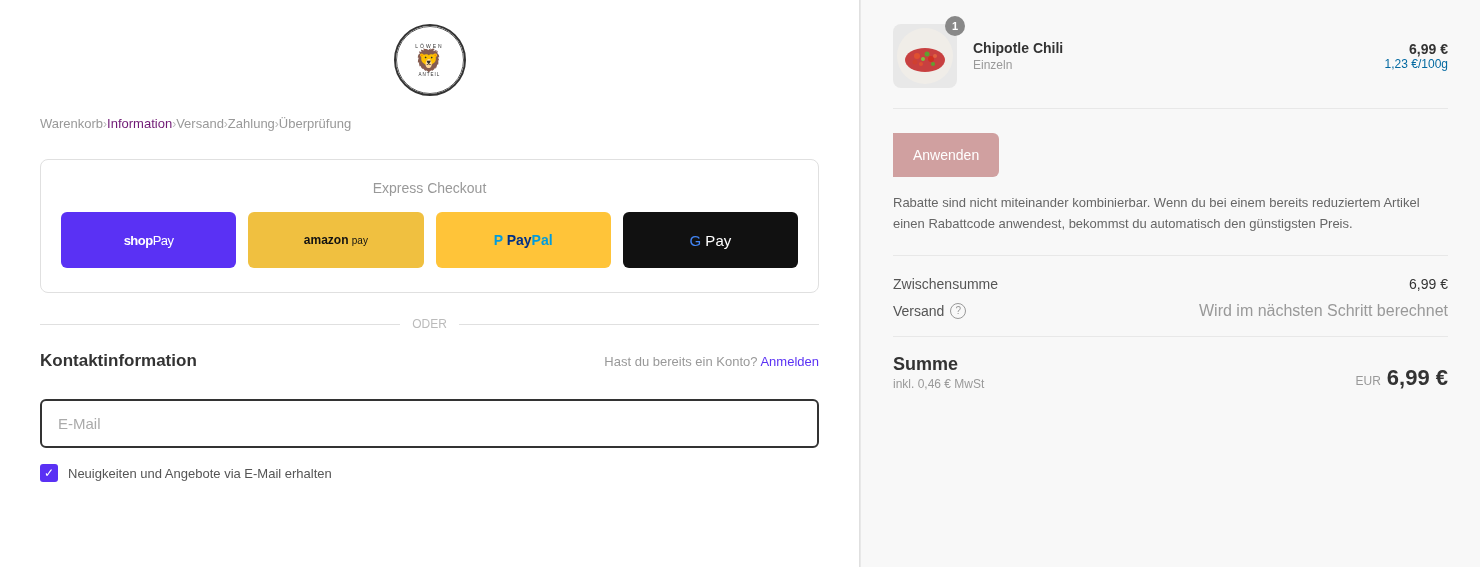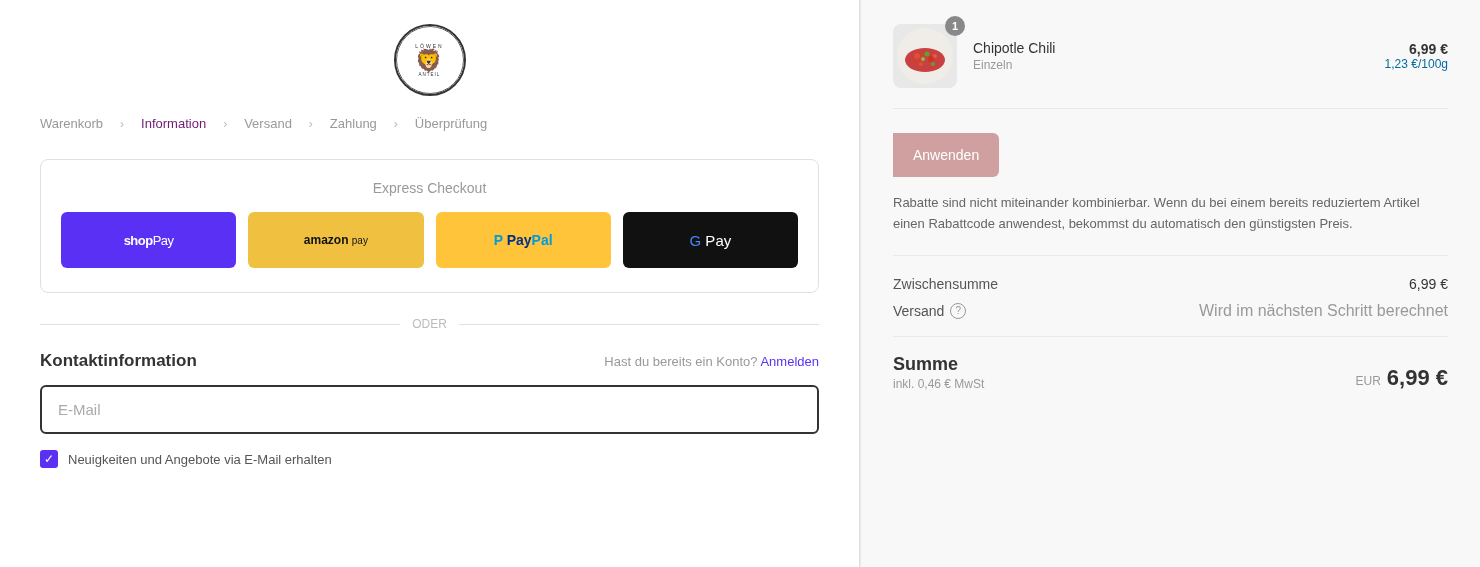--- a/index.html
+++ b/index.html
@@ -69,21 +69,21 @@
     .logo-text-bottom {
       font-size: 5px;
       letter-spacing: 1px;
       text-transform: uppercase;
     }
 
     
     .breadcrumb {
       display: flex;
       align-items: center;
-      gap: 17px;
+      gap: 0;
       margin-bottom: 28px;
       font-size: 13px;
       color: #999;
       flex-wrap: wrap;
     }
 
     .breadcrumb-item {
       color: #999;
     }
 
@@ -168,21 +168,21 @@
       flex: 1;
       height: 1px;
       background: #e0e0e0;
     }
 
     
     .section-header {
       display: flex;
       justify-content: space-between;
       align-items: center;
-      margin-bottom: 14px;
+      margin-bottom: 28px;
     }
 
     .section-title {
       font-size: 17px;
       font-weight: 600;
       color: #333;
     }
 
     .konto-text {
       font-size: 13px;
@@ -288,21 +288,21 @@
       font-size: 11px;
       font-weight: bold;
     }
 
     .product-info {
       flex: 1;
     }
 
     .product-name {
       font-size: 14px;
-      font-weight: 400;
+      font-weight: 700;
       color: #333;
       margin-bottom: 2px;
     }
 
     .product-variant {
       font-size: 12px;
       color: #999;
     }
 
     .product-price {

